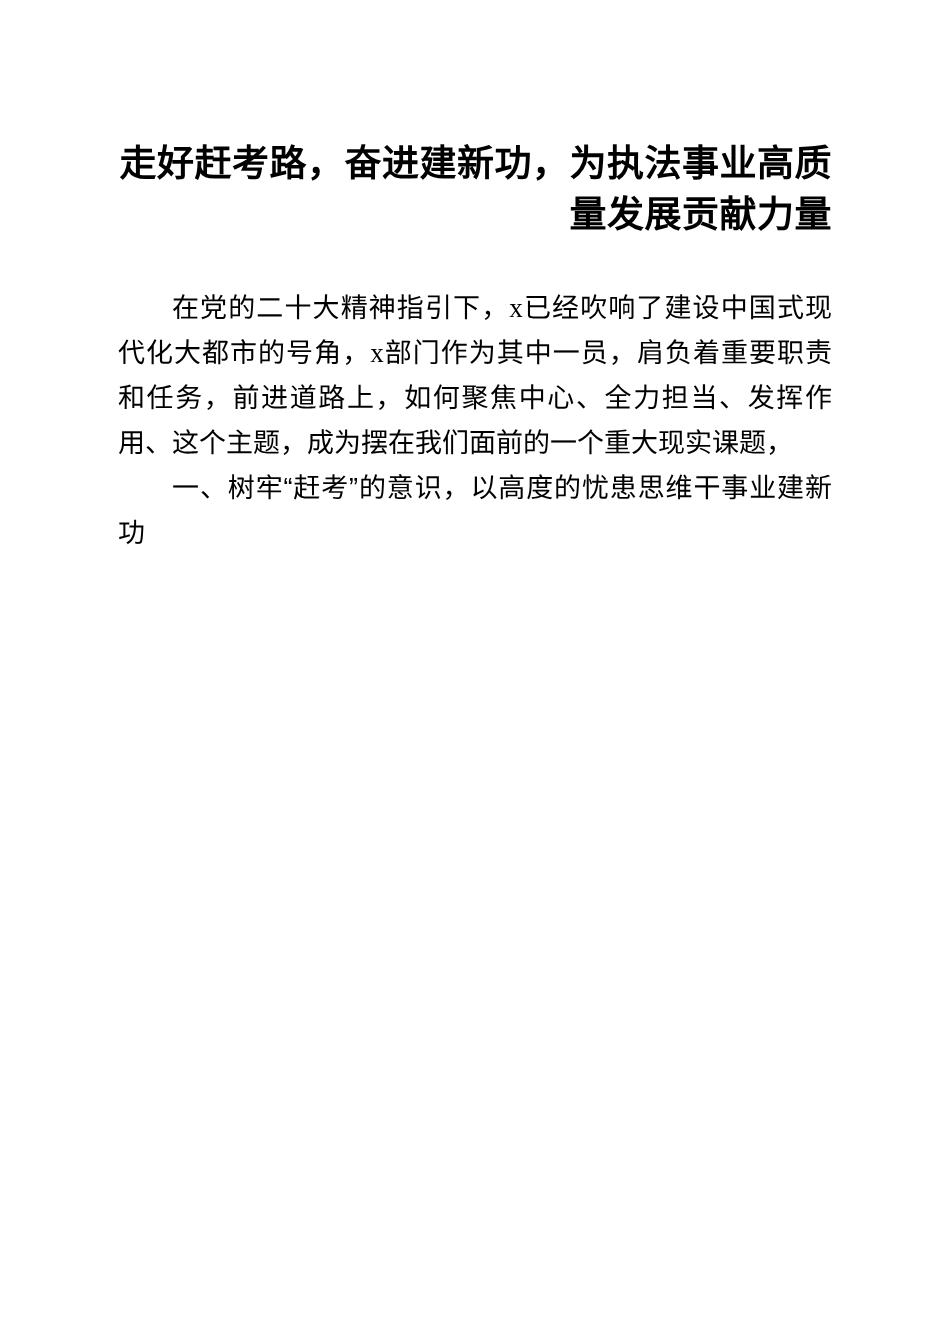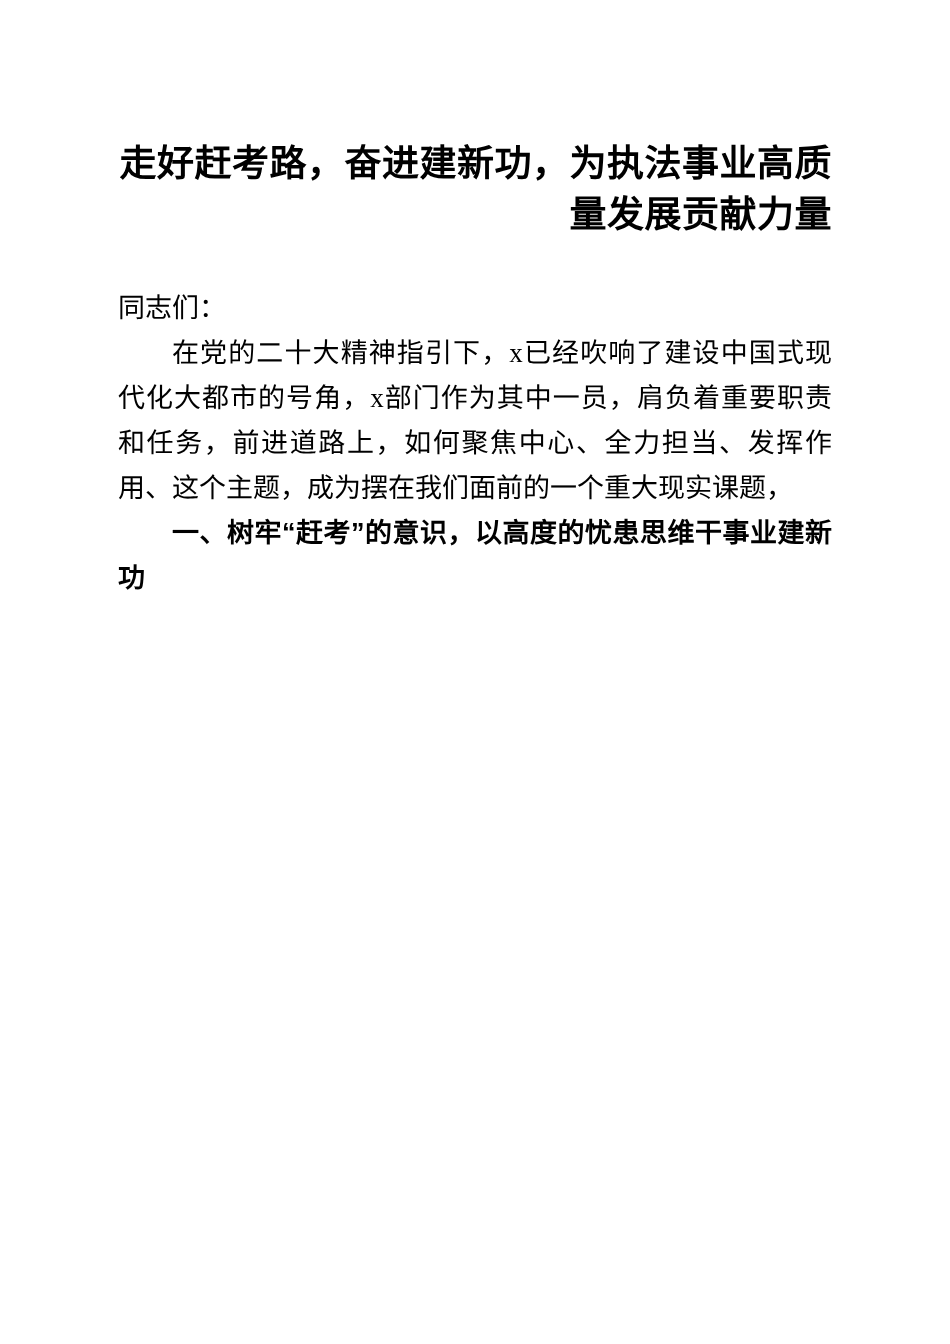--- a/index.html
+++ b/index.html
@@ -34,36 +34,35 @@
   }
   .doc-body p {
     margin: 0;
     text-indent: 2em;
   }
   .doc-body p.salutation {
     text-indent: 0;
   }
   .section-heading {
     font-family: "Liberation Sans", "DejaVu Sans", sans-serif;
-    font-weight: 700;
+    font-weight: 400;
     font-size: 27px;
     line-height: 45px;
     text-align: justify;
     text-indent: 2em;
     margin: 0;
   }
 </style>
 </head>
 <body>
 
 <div class="page">
   <h1 class="doc-title">走好赶考路，奋进建新功，为执法事业高质量发展贡献力量</h1>
 
   <div class="doc-body">
-    <p class="salutation">同志们：</p>
 
 
 
     <p>在党的二十大精神指引下，x已经吹响了建设中国式现代化大都市的号角，x部门作为其中一员，肩负着重要职责和任务，前进道路上，如何聚焦中心、全力担当、发挥作用、这个主题，成为摆在我们面前的一个重大现实课题，</p>
 
 
     <p class="section-heading">一、树牢“赶考”的意识，以高度的忧患思维干事业建新功</p>
   </div>
 </div>
 

